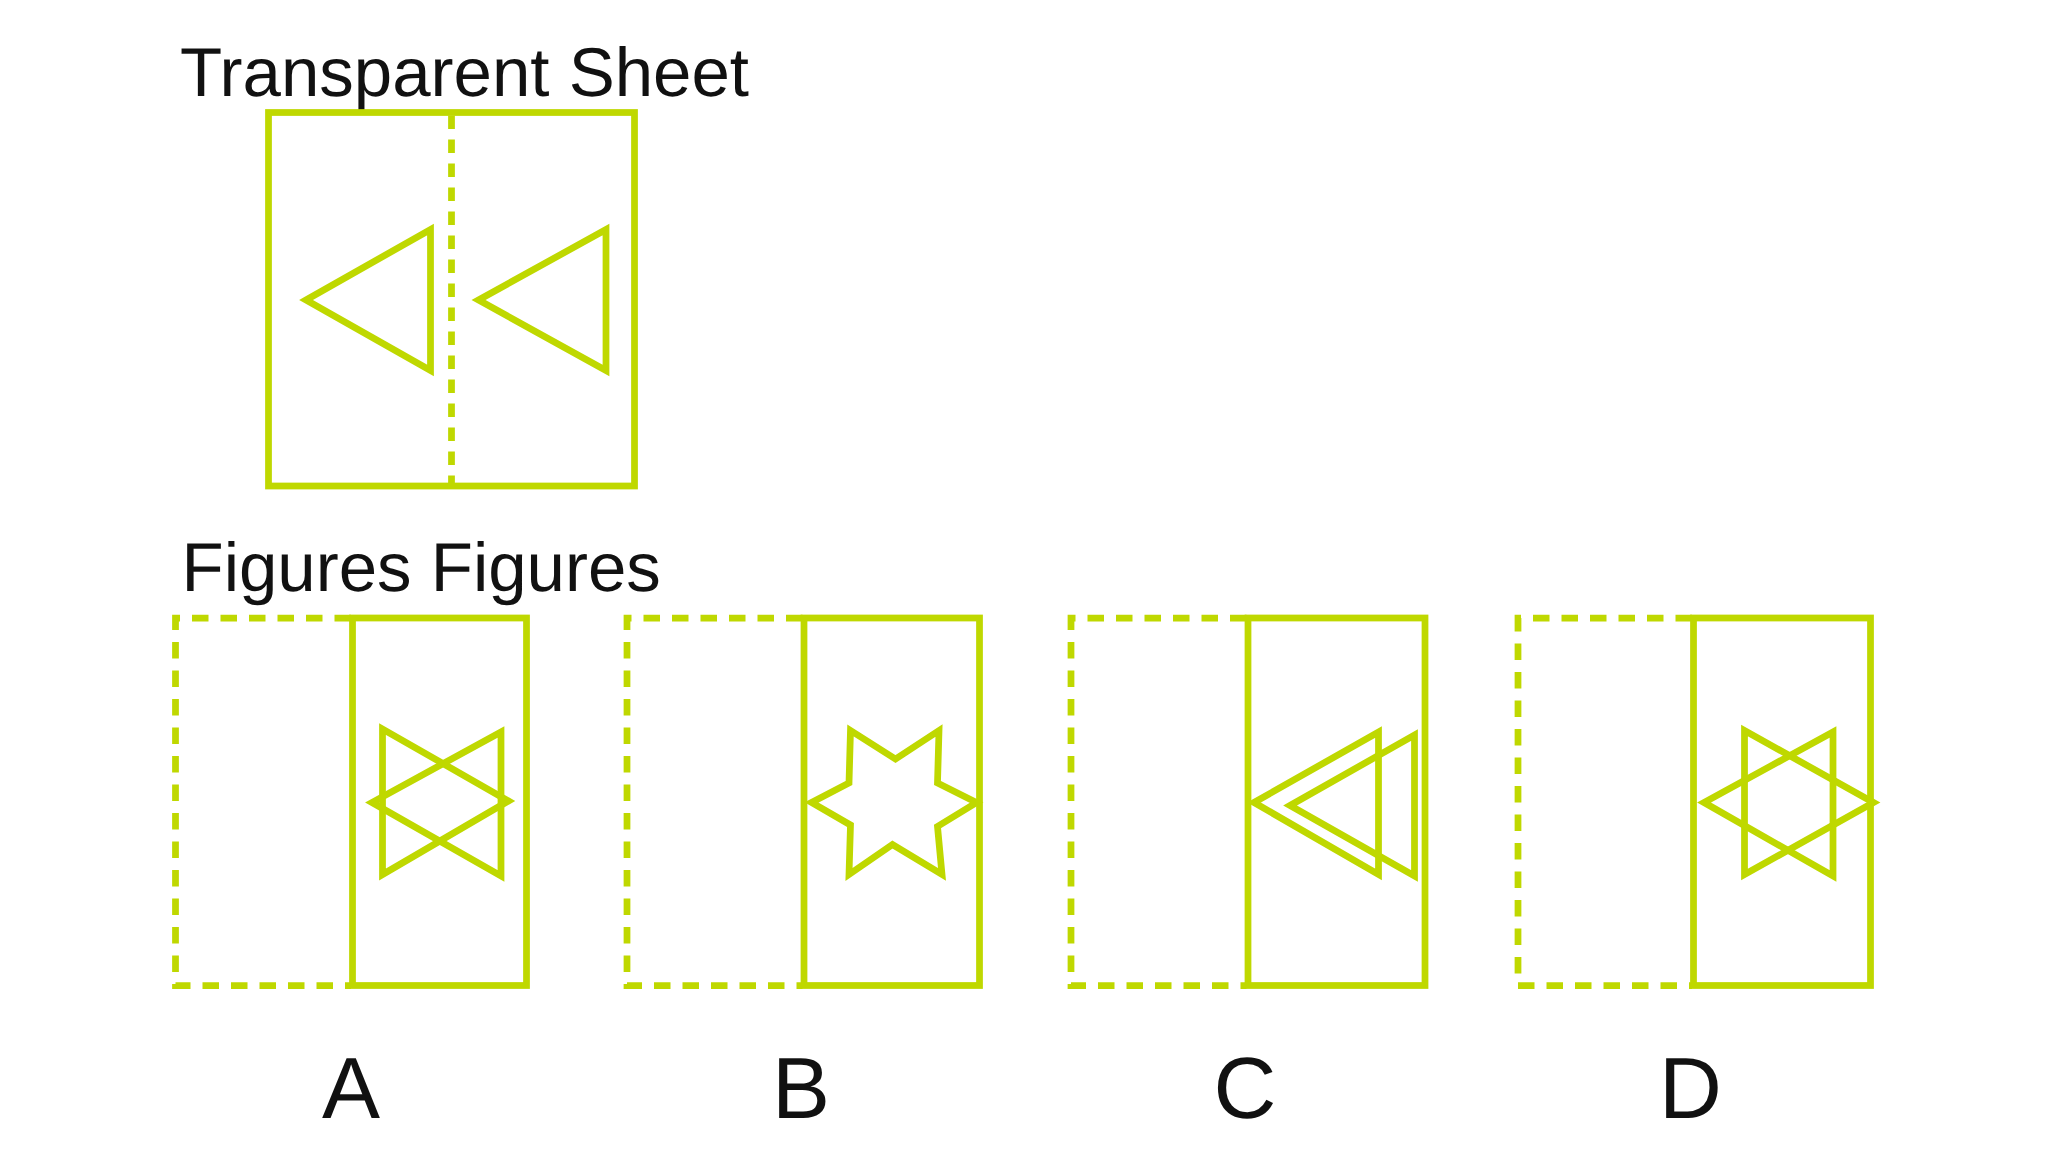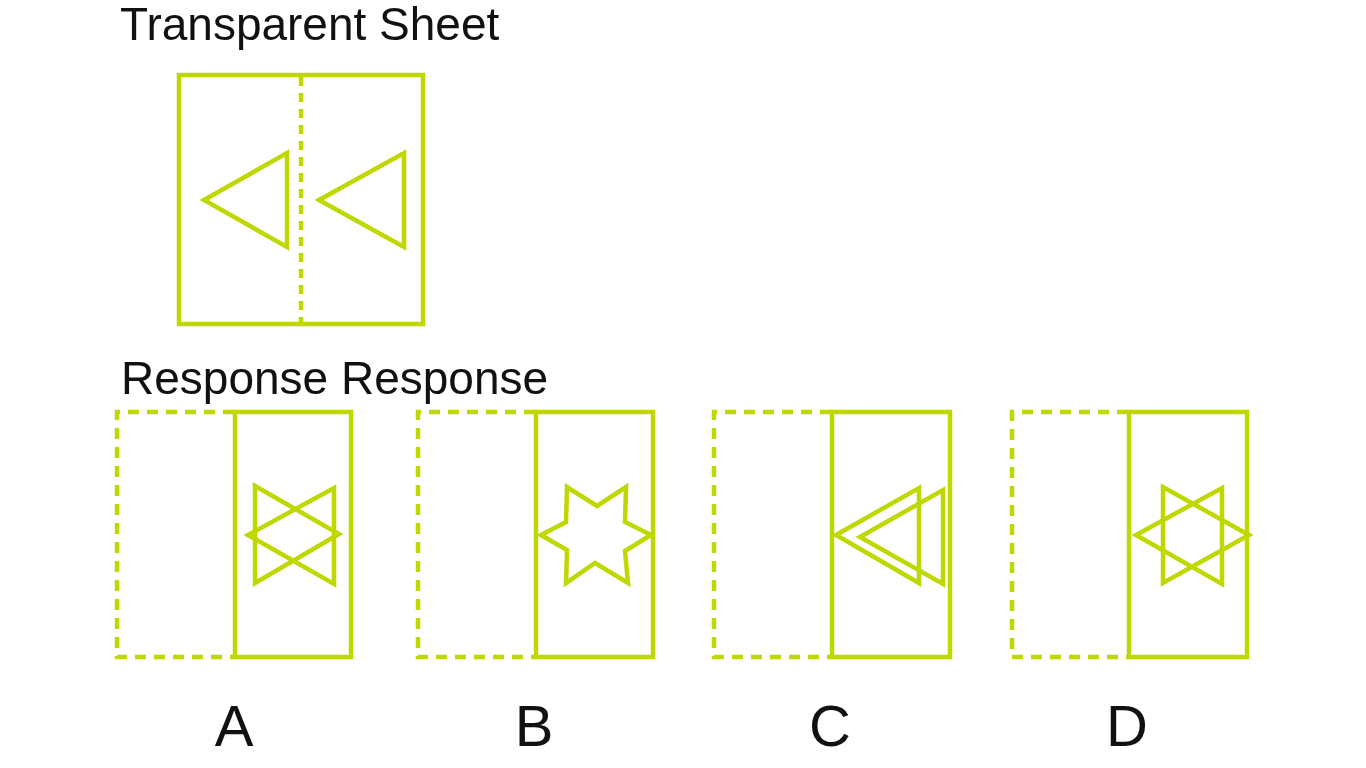--- a/index.html
+++ b/index.html
@@ -1,29 +1,29 @@
 <!DOCTYPE html>
 <html><head>
   <meta charset="utf-8">
   <style>
     html, body { margin: 0; padding: 0; background: #ffffff; }
     body { width: 1366px; height: 768px; position: relative; overflow: hidden;
            font-family: "Liberation Sans", sans-serif; color: #111111; }
     .heading { position: absolute; font-size: 46px; line-height: 1; white-space: nowrap; }
-    #title-transparent { left: 120px; top: 1px; }
+    #title-transparent { left: 120px; top: 25px; }
     #title-response { left: 121px; top: 355px; }
     .option-label { position: absolute; top: 697px; font-size: 58px; line-height: 1;
                     width: 80px; text-align: center; }
     svg.stage { position: absolute; left: 0; top: 0; }
   </style>
 </head>
 <body>
 
 <div id="title-transparent" class="heading">Transparent Sheet</div>
-<div id="title-response" class="heading">Response Response</div>
+<div id="title-response" class="heading">Figures Figures</div>
 
 <svg class="stage" width="1366" height="768" viewBox="0 0 1366 768">
   <g fill="none" stroke="#bfd800" stroke-width="4.5" stroke-linejoin="miter">
 
     <g>
       <rect x="179" y="75" width="244" height="249"></rect>
       <line x1="301" y1="77" x2="301" y2="322" stroke-dasharray="9,7"></line>
       <polygon points="204,200 287,153 287,247"></polygon>
       <polygon points="319,200 404,153 404,247"></polygon>
     </g>

